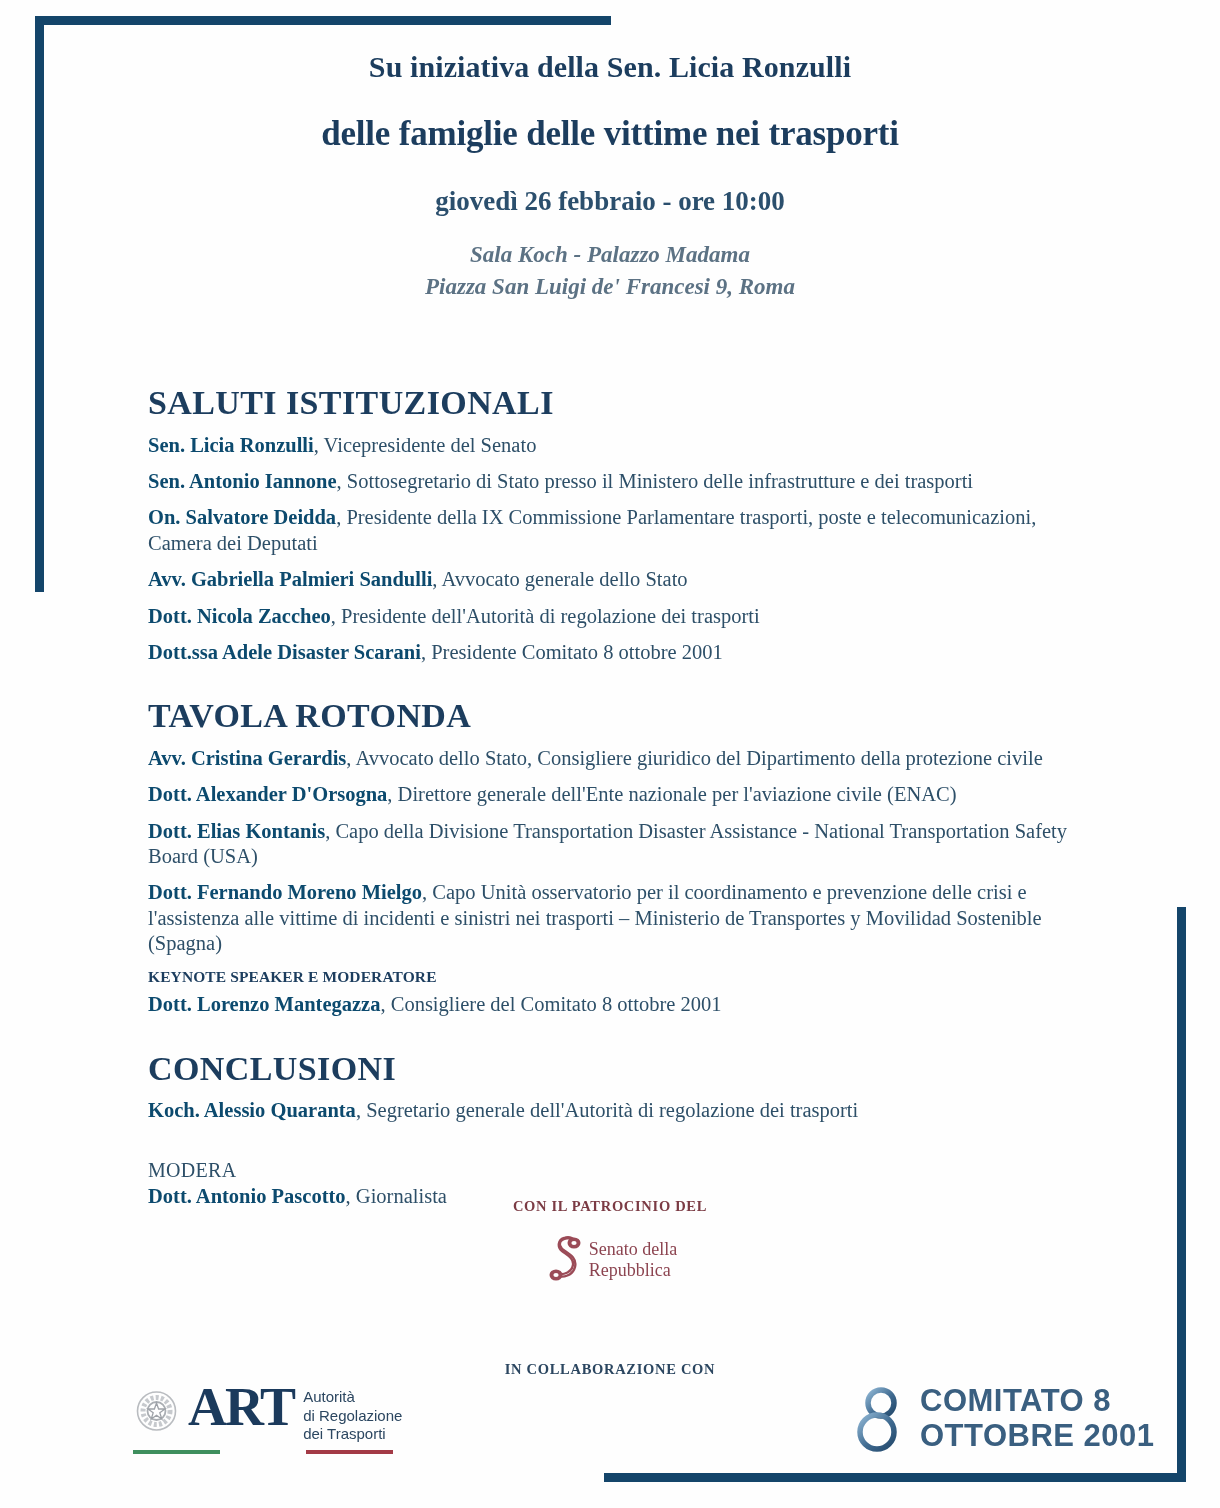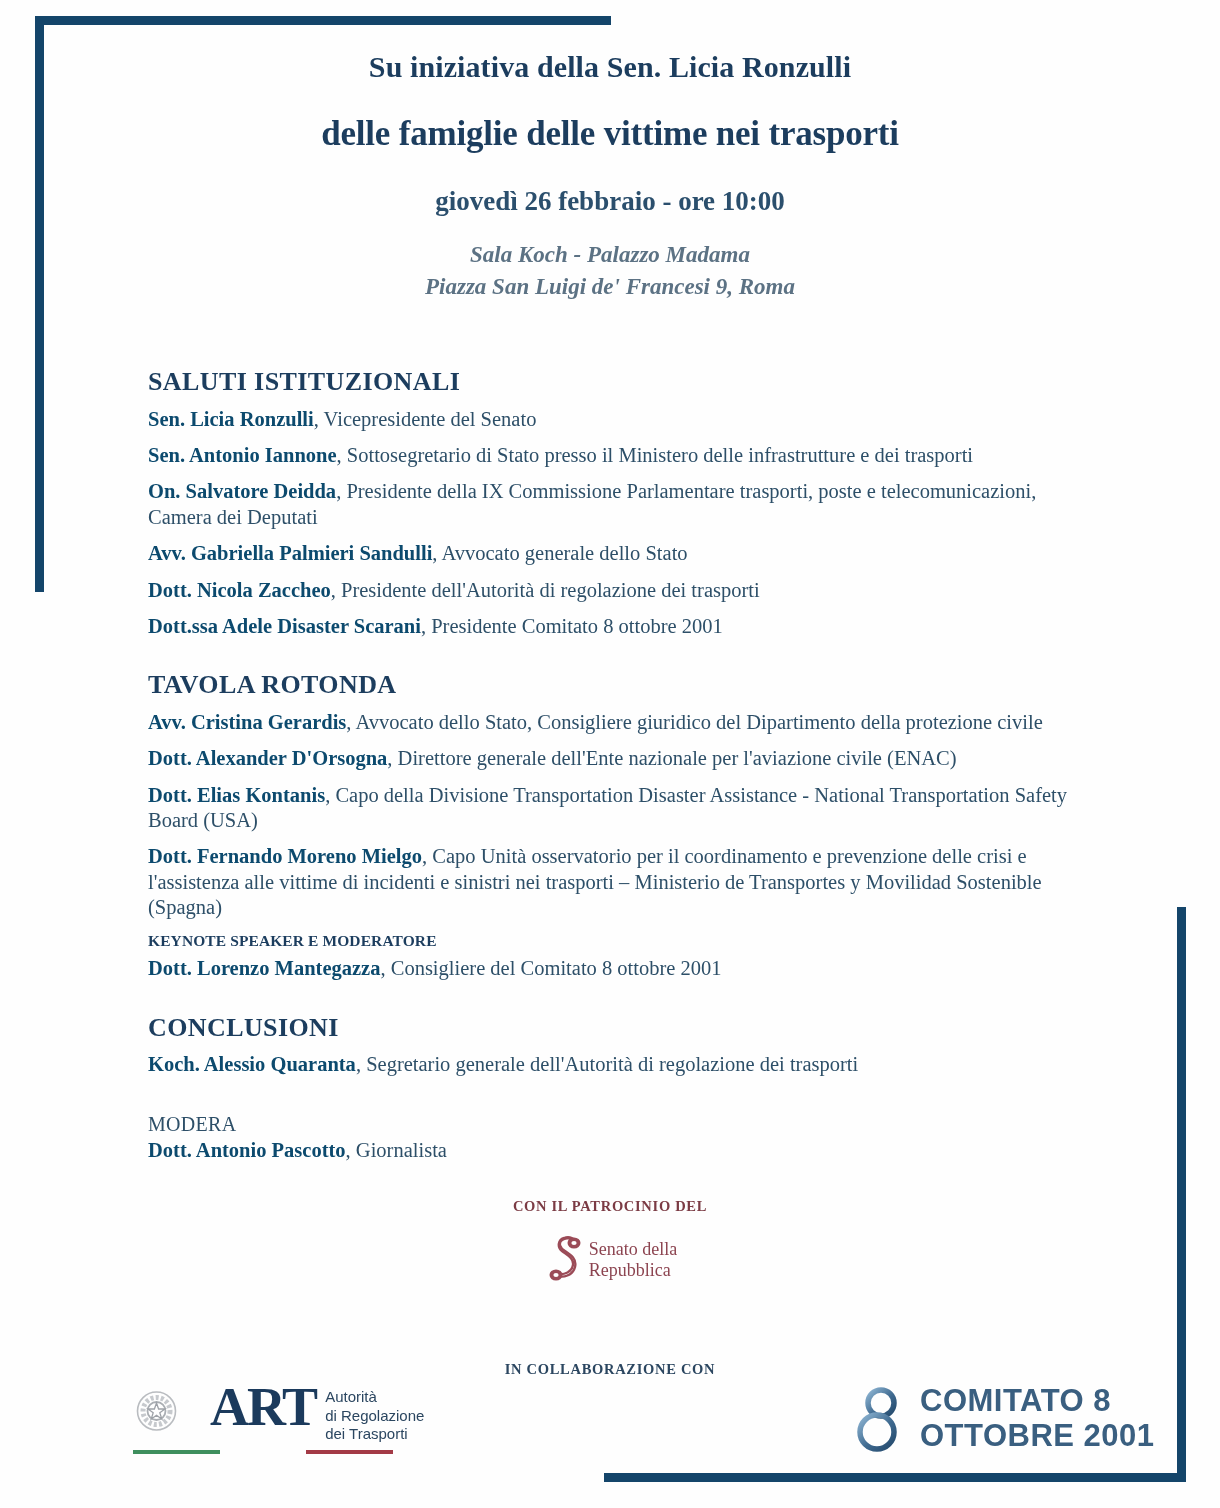--- a/index.html
+++ b/index.html
@@ -90,24 +90,24 @@
   }
 
   
   .body-block {
     position: absolute;
     left: 148px;
     top: 366px;
     width: 940px;
   }
   .sec-title {
-    font-size: 26px;
+    font-size: 34px;
     color: #1c3d5e;
     letter-spacing: 0.4px;
-    margin: 0 0 8px 0;
+    margin: 16px 0 8px 0;
     line-height: 1.25;
   }
   .sec-title.spaced-top { margin-top: 30px; }
   .entry {
     font-size: 20.5px;
     line-height: 1.24;
     margin: 0 0 11px 0;
     color: #2d4f68;
   }
   .entry b {
@@ -326,21 +326,21 @@
 
   <div class="collab-label">IN COLLABORAZIONE CON</div>
 
   <div class="art-logo">
     <svg class="art-emblem" viewBox="0 0 47 50">
       <circle cx="23.5" cy="25" r="19" fill="none" stroke="#b9bcc0" stroke-width="1.6"></circle>
       <circle cx="23.5" cy="25" r="13.5" fill="none" stroke="#c6c9cd" stroke-width="5" stroke-dasharray="3 2.2"></circle>
       <circle cx="23.5" cy="25" r="9" fill="none" stroke="#aaaeb3" stroke-width="1.8"></circle>
       <polygon points="23.5,17 25.6,23 32,23 26.8,26.8 28.8,33 23.5,29.2 18.2,33 20.2,26.8 15,23 21.4,23" fill="#fefefe" stroke="#9ea2a8" stroke-width="1.3"></polygon>
     </svg>
-    <div style="display:flex; align-items:flex-start; gap:9px;margin-left:22px;">
+    <div style="display:flex; align-items:flex-start; gap:9px;">
       <div class="art-letters">ART</div>
       <div class="art-sub">
         <div>Autorità</div>
         <div>di Regolazione</div>
         <div>dei Trasporti</div>
       </div>
     </div>
   </div>
   <div class="art-rules">
     <div class="rule-green"></div>

